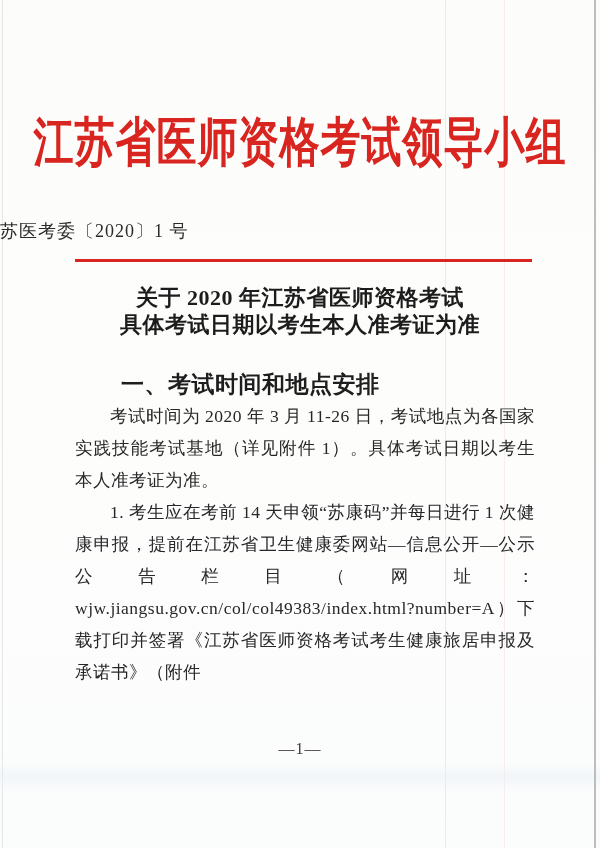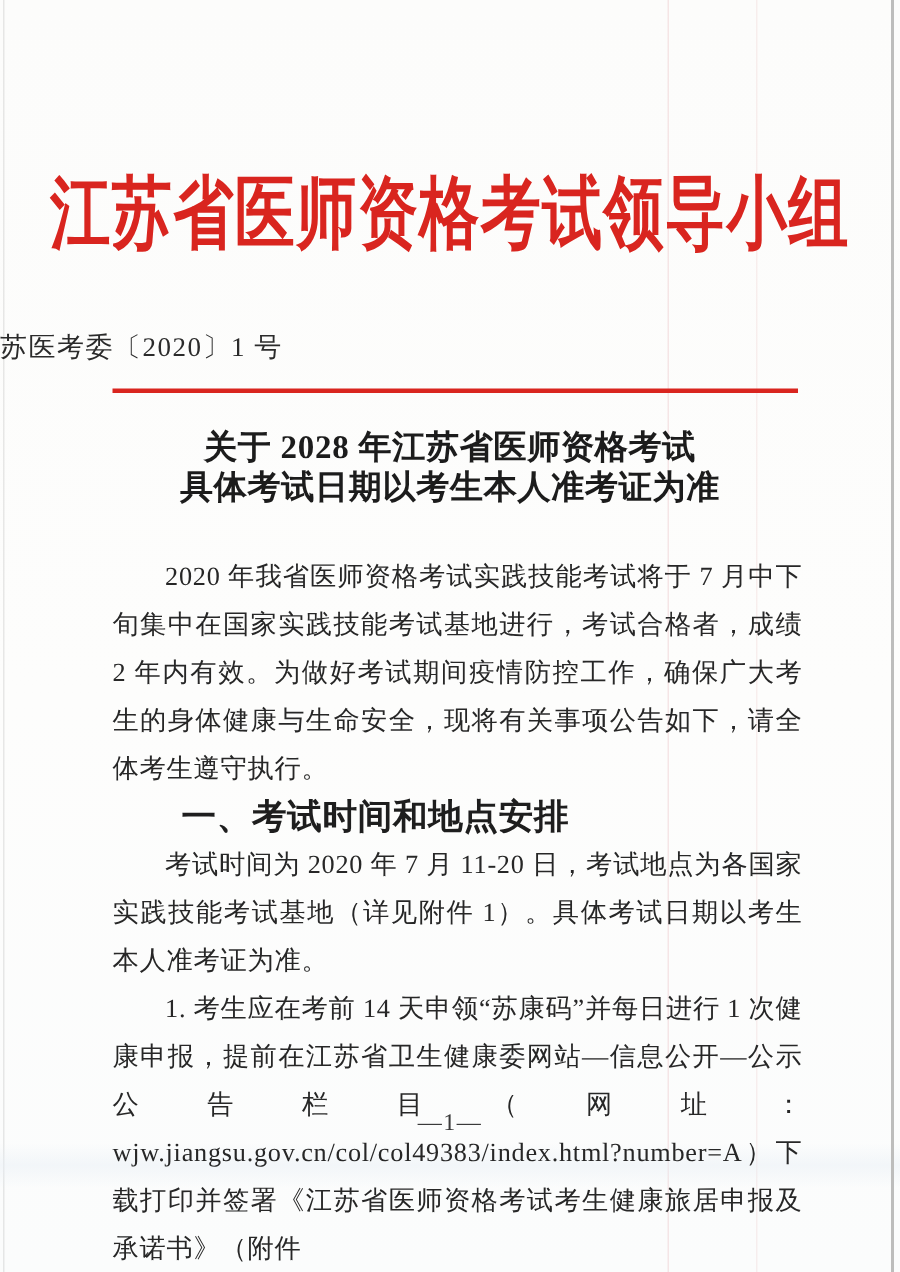--- a/index.html
+++ b/index.html
@@ -142,26 +142,25 @@
   <div class="scan-band"></div>
   <div class="page-edge"></div>
 
   <div class="org-title">江苏省医师资格考试领导小组</div>
 
   <div class="doc-number">苏医考委〔2020〕1 号</div>
 
   <div class="red-rule"></div>
 
   <div class="doc-title">
-    <span>关于 2028 年江苏省医师资格考试</span><br>
+    <span>关于 2020 年江苏省医师资格考试</span><br>
     <span>具体考试日期以考生本人准考证为准</span>
   </div>
 
   <div class="body-text">
-    <p>2020 年我省医师资格考试实践技能考试将于 7 月中下旬集中在国家实践技能考试基地进行，考试合格者，成绩 2 年内有效。为做好考试期间疫情防控工作，确保广大考生的身体健康与生命安全，现将有关事项公告如下，请全体考生遵守执行。</p>
     <h3>一、考试时间和地点安排</h3>
-    <p>考试时间为 2020 年 7 月 11-20 日，考试地点为各国家实践技能考试基地（详见附件 1）。具体考试日期以考生本人准考证为准。</p>
+    <p>考试时间为 2020 年 3 月 11-26 日，考试地点为各国家实践技能考试基地（详见附件 1）。具体考试日期以考生本人准考证为准。</p>
     <p>1. 考生应在考前 14 天申领“苏康码”并每日进行 1 次健康申报，提前在江苏省卫生健康委网站—信息公开—公示公告栏目（网址：wjw.jiangsu.gov.cn/col/col49383/index.html?number=A）下载打印并签署《江苏省医师资格考试考生健康旅居申报及承诺书》（附件</p>
   </div>
 
   <div class="page-number">—1—</div>
 
 </div>
 
 </body></html>

